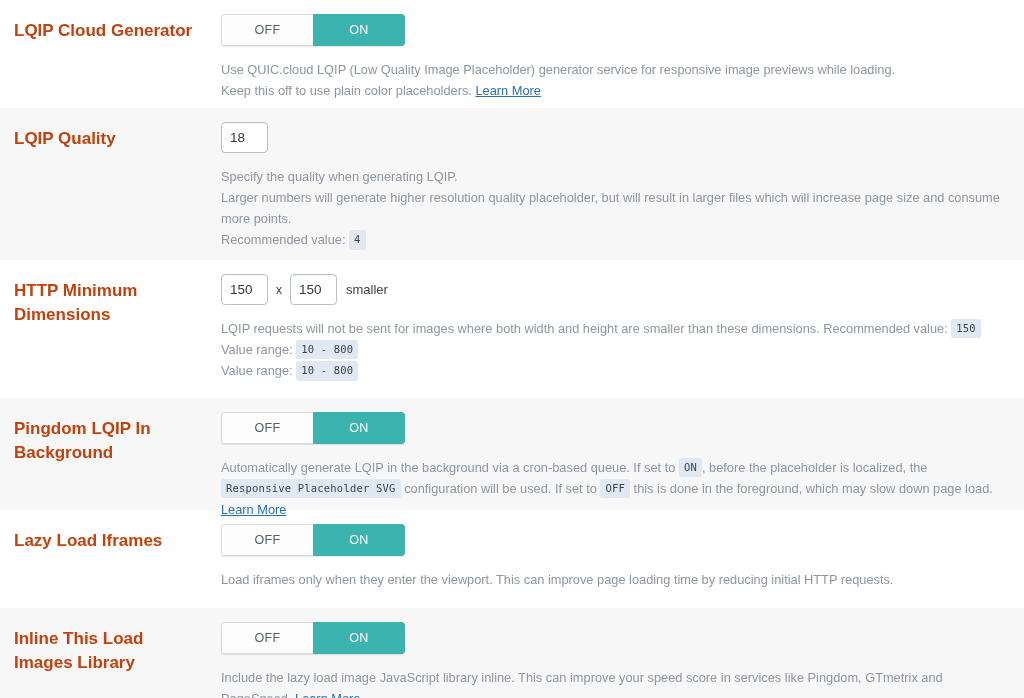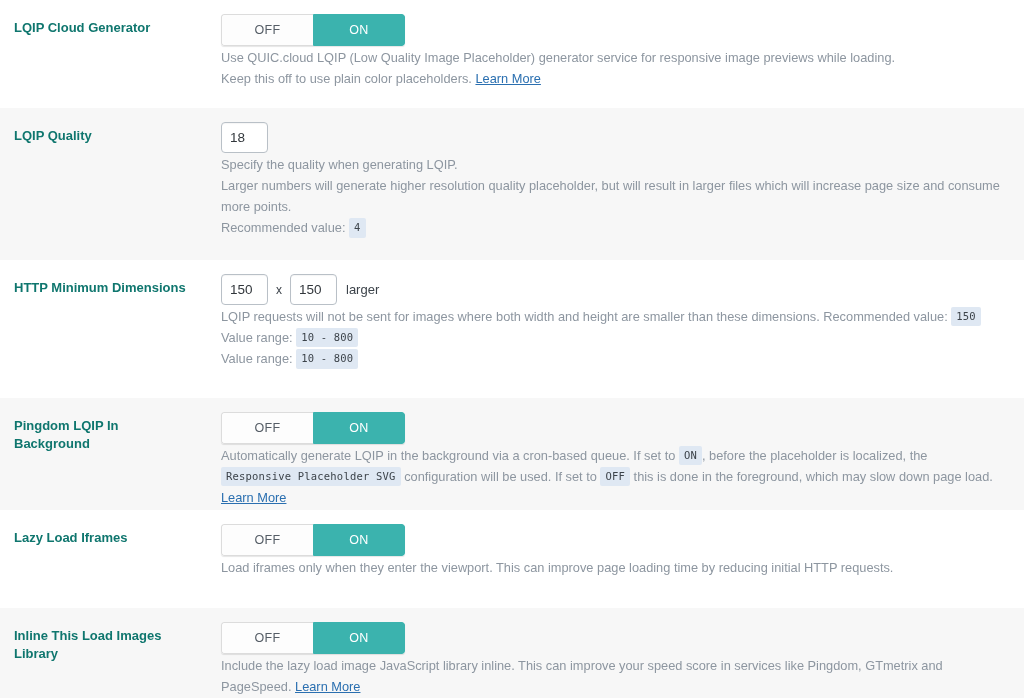--- a/index.html
+++ b/index.html
@@ -25,23 +25,23 @@
     background: #f7f7f7;
   }
   .setting-row.plain {
     background: #ffffff;
   }
   .row-label {
     width: 207px;
     flex: 0 0 207px;
     box-sizing: border-box;
     padding: 19px 10px 10px 14px;
-    font-size: 13px;
+    font-size: 17px;
     font-weight: bold;
-    color: #0f766e;
+    color: #c2410c;
     line-height: 1.4;
   }
   .row-control {
     flex: 1 1 auto;
     box-sizing: border-box;
     padding: 10px 24px 10px 14px;
   }
 
   
   .toggle-group {
@@ -108,21 +108,21 @@
   }
   .dim-unit {
     font-size: 13px;
     color: #3c434a;
     margin-top: 4px;
     margin-left: 1px;
   }
 
   
   .desc {
-    margin-top: 1px;
+    margin-top: 13px;
     font-size: 12.8px;
     line-height: 1.65;
     color: #8d96a0;
     max-width: 800px;
   }
   .desc .line {
     display: block;
   }
   .desc.wide {
     max-width: 800px;
@@ -172,21 +172,21 @@
   </div>
 </div>
 
 <div class="setting-row plain" style="height:138px;">
   <div class="row-label">HTTP Minimum Dimensions</div>
   <div class="row-control">
     <div class="dim-wrap">
       <div class="num-input">150</div>
       <span class="dim-x">x</span>
       <div class="num-input">150</div>
-      <span class="dim-unit">larger</span>
+      <span class="dim-unit">smaller</span>
     </div>
     <div class="desc">
       <span class="line"><span>LQIP requests will not be sent for images where both width and height are smaller than these dimensions. Recommended value: </span><code class="badge">150</code></span>
       <span class="line"><span>Value range: </span><code class="badge">10 - 800</code></span>
       <span class="line"><span>Value range: </span><code class="badge">10 - 800</code></span>
     </div>
   </div>
 </div>
 
 <div class="setting-row alt" style="height:112px;">

